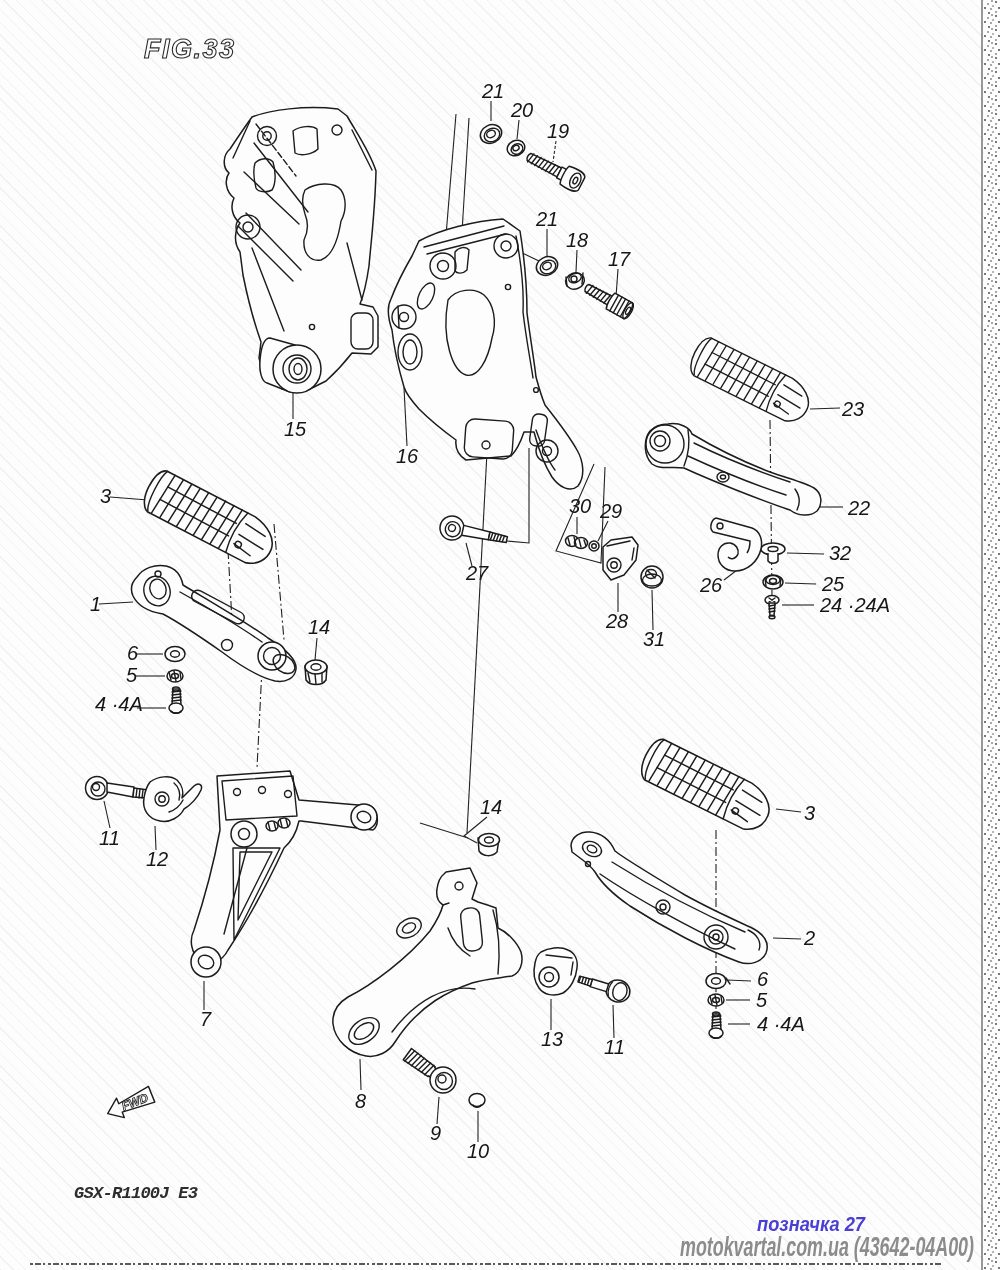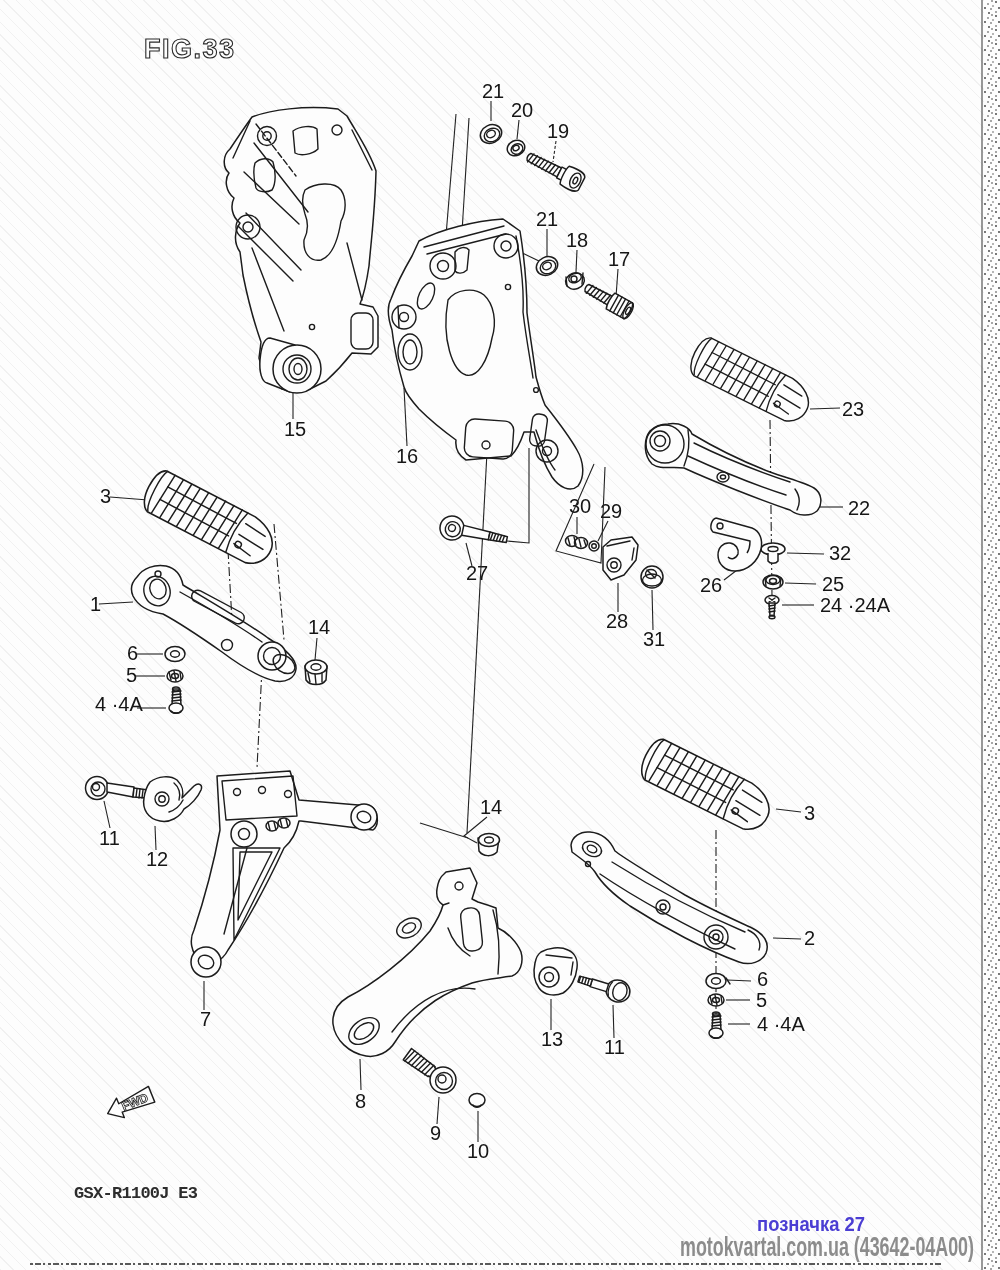--- a/index.html
+++ b/index.html
@@ -1,18 +1,19 @@
 <!DOCTYPE html>
 <html><head>
 <meta charset="utf-8">
 <style>
   html,body{margin:0;padding:0;}
   #page{position:relative;width:1000px;height:1270px;overflow:hidden;
     background-color:#fdfdfd;
     background-image:repeating-linear-gradient(45deg, rgba(90,90,90,0.075) 0px, rgba(90,90,90,0.075) 1px, transparent 1px, transparent 9px);
+    font-style:italic;
   }
   svg{position:absolute;left:0;top:0;}
   .lbl{font-family:"Liberation Sans",sans-serif;font-size:20px;fill:#161616;}
   .ln{stroke:#222;stroke-width:1.1;fill:none;}
   .pt{stroke:#1c1c1c;stroke-width:1.5;fill:#fdfdfd;stroke-linejoin:round;}
   .pn{stroke:#1c1c1c;stroke-width:1.4;fill:none;stroke-linejoin:round;stroke-linecap:round;}
   .dd{stroke:#222;stroke-width:1.1;fill:none;stroke-dasharray:9 3 2 3;}
 </style>
 </head>
 <body>

